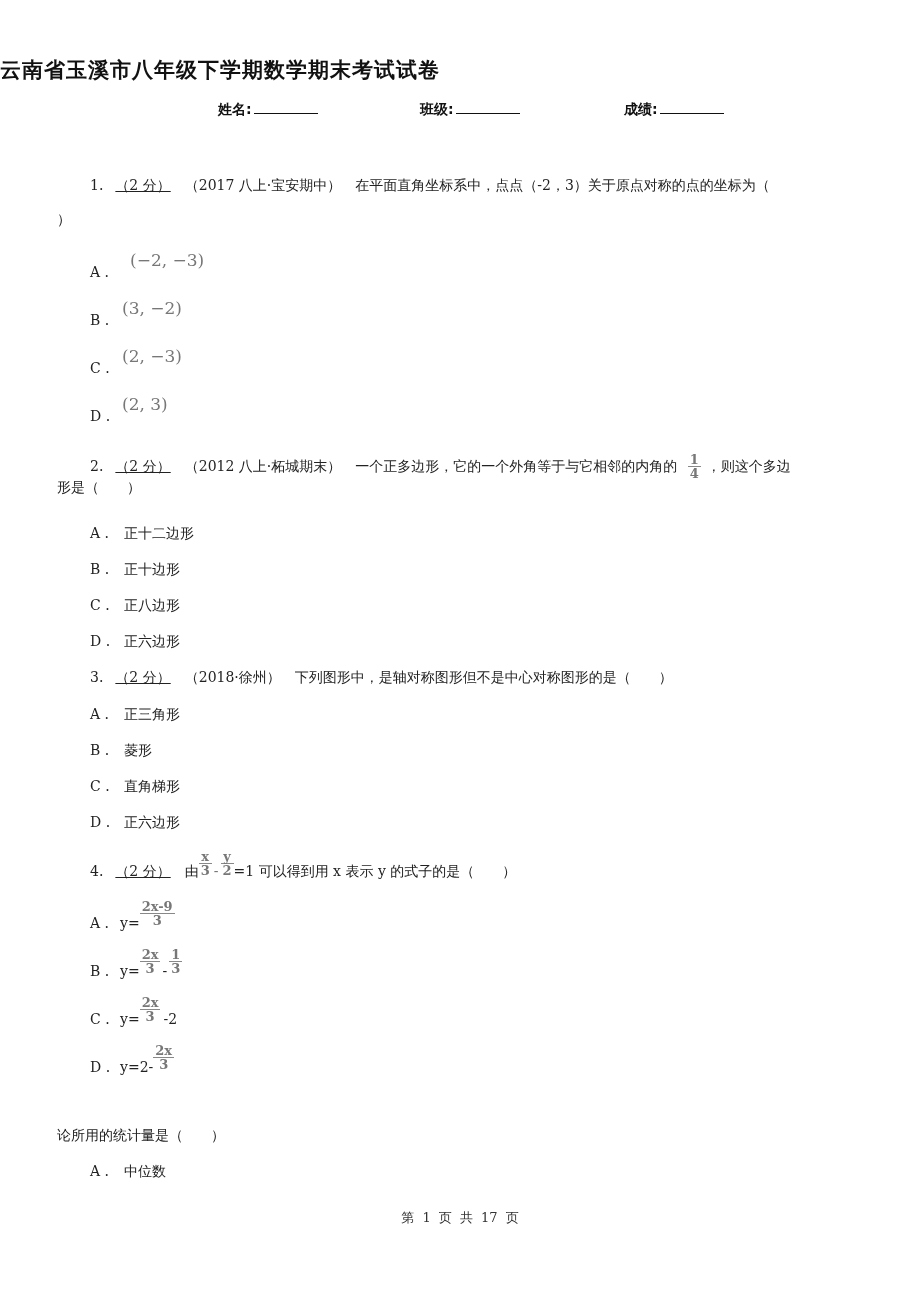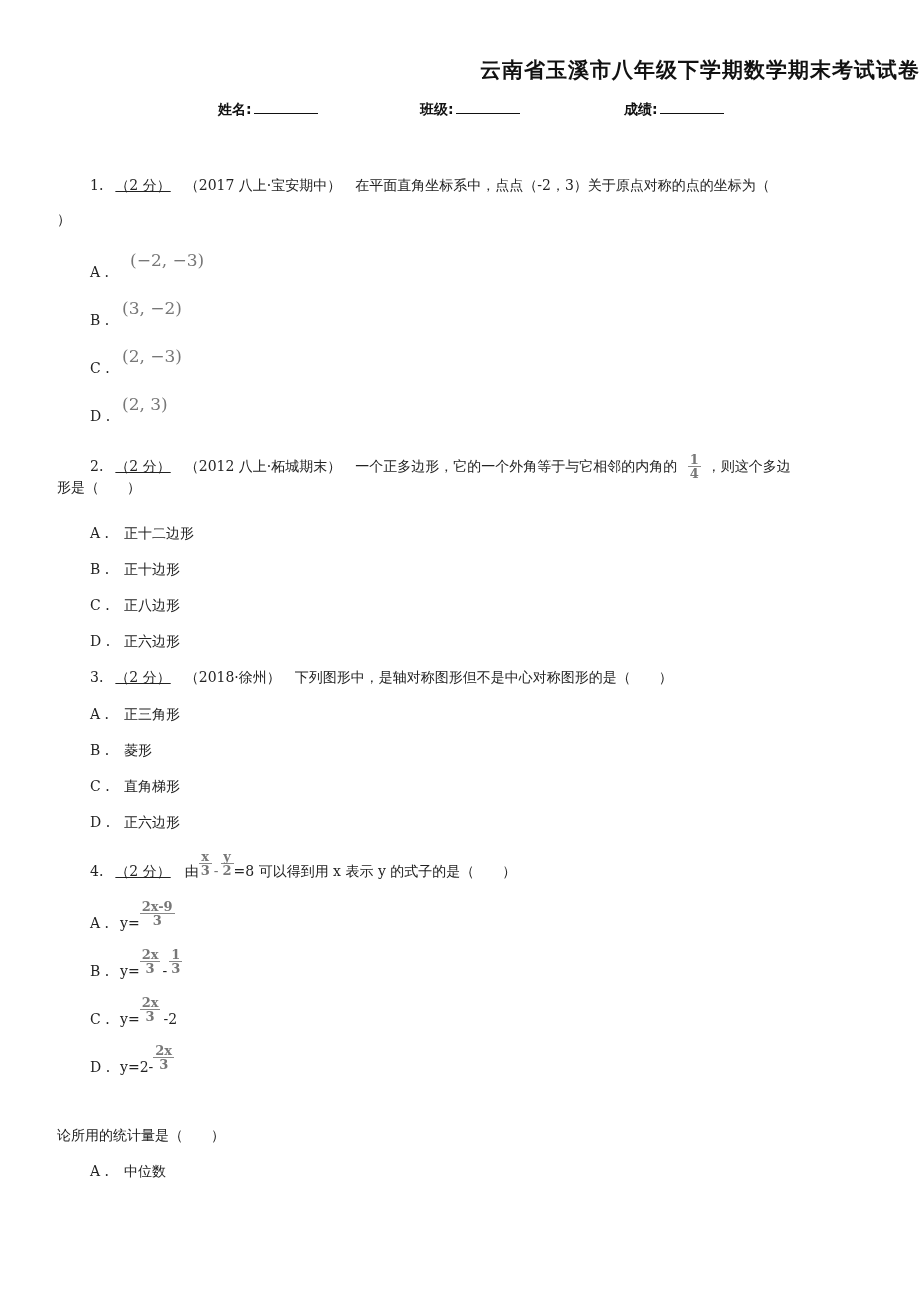--- a/index.html
+++ b/index.html
@@ -3,21 +3,21 @@
   <meta charset="utf-8">
   <style>
     html, body { margin: 0; padding: 0; background: #ffffff; }
     body {
       width: 920px; height: 1302px; position: relative; overflow: hidden;
       font-family: "DejaVu Serif", "Liberation Serif", serif;
       color: #222;
     }
     .page { position: absolute; left: 0; top: 0; width: 920px; height: 1302px; }
     .title {
-      position: absolute; top: 56px; left: 0; width: 920px; text-align: right;
+      position: absolute; top: 56px; left: 0; width: 920px; text-align: left;
       font-family: "DejaVu Sans", "Liberation Sans", sans-serif;
       font-size: 21px; font-weight: bold; letter-spacing: 1px; color: #111;
     }
     .info-row {
       position: absolute; top: 99px; left: 0; width: 920px; height: 22px;
       font-family: "DejaVu Sans", "Liberation Sans", sans-serif;
       font-size: 14px; font-weight: bold; color: #111;
     }
     .info-field { position: absolute; top: 0; white-space: nowrap; }
     .info-field .blank {
@@ -120,34 +120,35 @@
     <span class="opt-letter">B .</span><span>菱形</span>
   </div>
   <div class="line" style="top:776px; left:90px;">
     <span class="opt-letter">C .</span><span>直角梯形</span>
   </div>
   <div class="line" style="top:812px; left:90px;">
     <span class="opt-letter">D .</span><span>正六边形</span>
   </div>
 
   <div class="line" style="top:858px; left:90px;">
-    <span class="q-num">4.</span><span class="q-score">（2 分）</span><span>由</span><span class="frac" style="position:relative; top:-8px;"><span class="n">x</span><span class="d">3</span></span><span style="color:#777; margin:0 2px;">-</span><span class="frac" style="position:relative; top:-8px;"><span class="n">y</span><span class="d">2</span></span><span>=8 可以得到用 x 表示 y 的式子的是（　　）</span>
+    <span class="q-num">4.</span><span class="q-score">（2 分）</span><span>由</span><span class="frac" style="position:relative; top:-8px;"><span class="n">x</span><span class="d">3</span></span><span style="color:#777; margin:0 2px;">-</span><span class="frac" style="position:relative; top:-8px;"><span class="n">y</span><span class="d">2</span></span><span>=1 可以得到用 x 表示 y 的式子的是（　　）</span>
   </div>
 
   <div class="line" style="top:910px; left:90px;">
     <span class="opt-letter" style="width:30px;">A .</span><span>y=</span><span class="frac" style="position:relative; top:-10px;"><span class="n">2x-9</span><span class="d">3</span></span>
   </div>
   <div class="line" style="top:958px; left:90px;">
     <span class="opt-letter" style="width:30px;">B .</span><span>y=</span><span class="frac" style="position:relative; top:-10px;"><span class="n">2x</span><span class="d">3</span></span><span style="margin:0 2px;">-</span><span class="frac" style="position:relative; top:-10px;"><span class="n">1</span><span class="d">3</span></span>
   </div>
   <div class="line" style="top:1006px; left:90px;">
     <span class="opt-letter" style="width:30px;">C .</span><span>y=</span><span class="frac" style="position:relative; top:-10px;"><span class="n">2x</span><span class="d">3</span></span><span style="margin-left:3px;">-2</span>
   </div>
   <div class="line" style="top:1054px; left:90px;">
     <span class="opt-letter" style="width:30px;">D .</span><span>y=2-</span><span class="frac" style="position:relative; top:-10px;"><span class="n">2x</span><span class="d">3</span></span>
   </div>
 
   <div class="line" style="top:1125px; left:57px;">论所用的统计量是（　　）</div>
   <div class="line" style="top:1161px; left:90px;">
     <span class="opt-letter">A .</span><span>中位数</span>
   </div>
 
+  <div class="footer">第 1 页 共 17 页</div>
 </div>
 
 </body></html>

